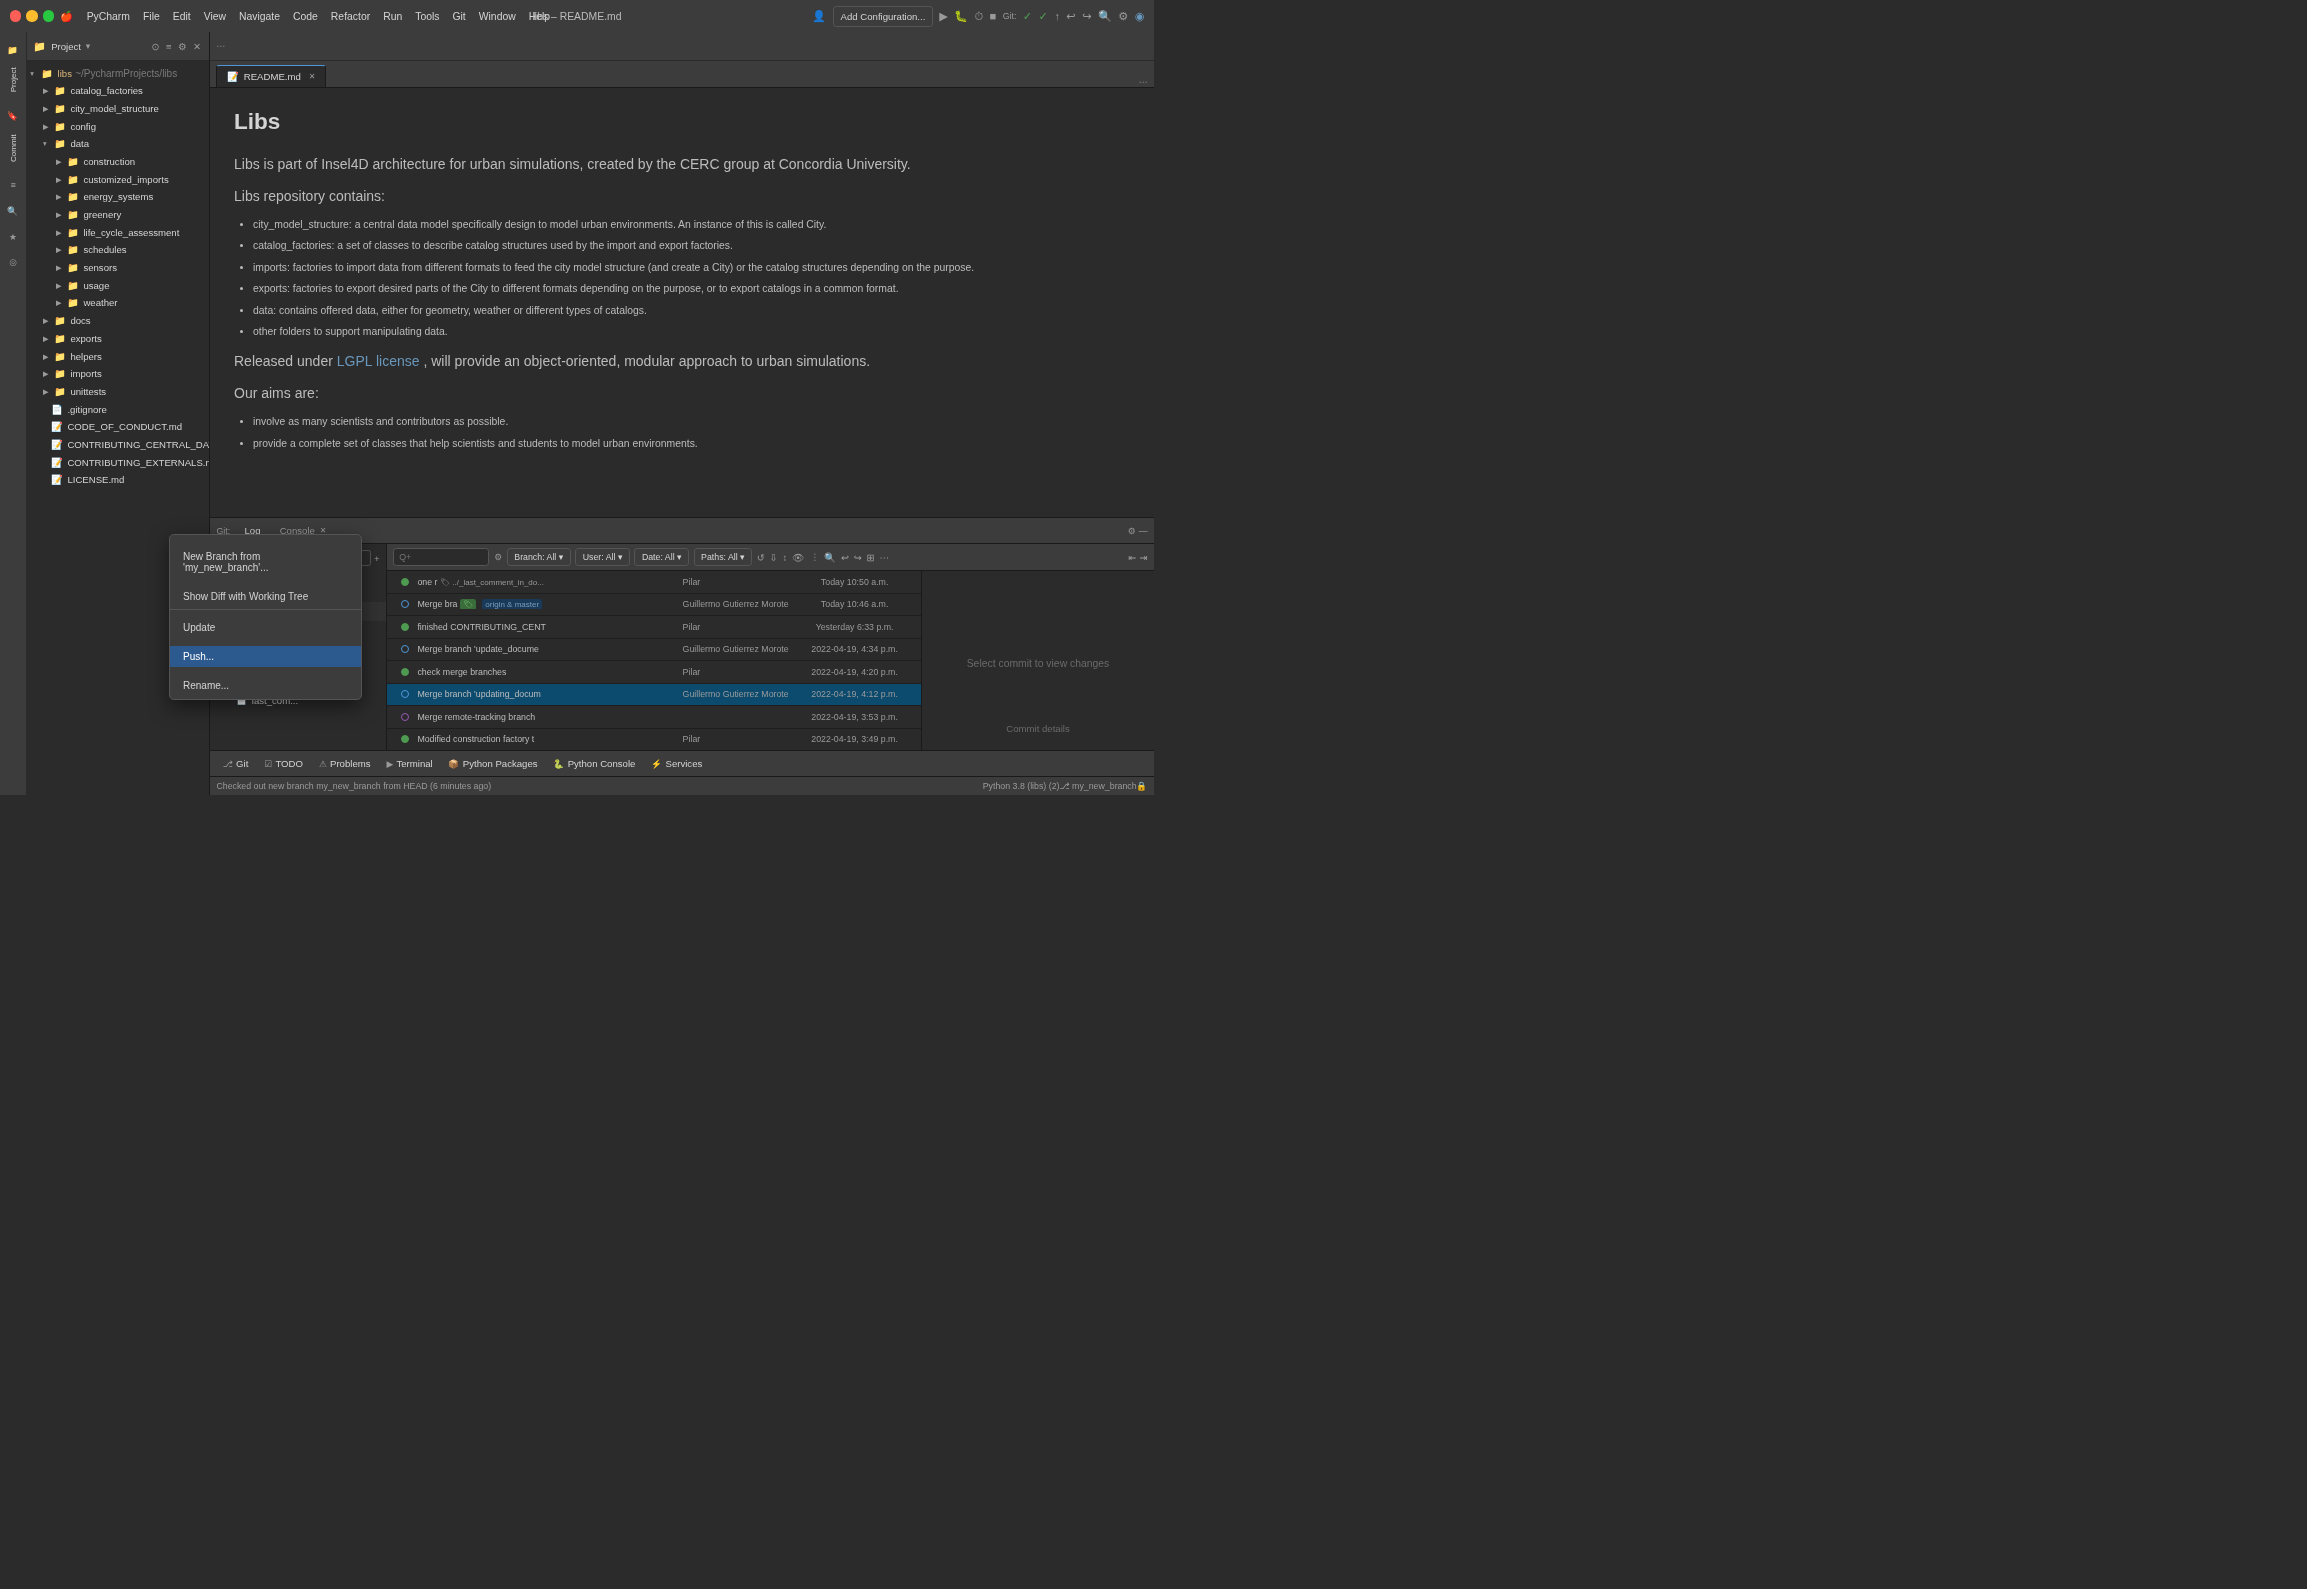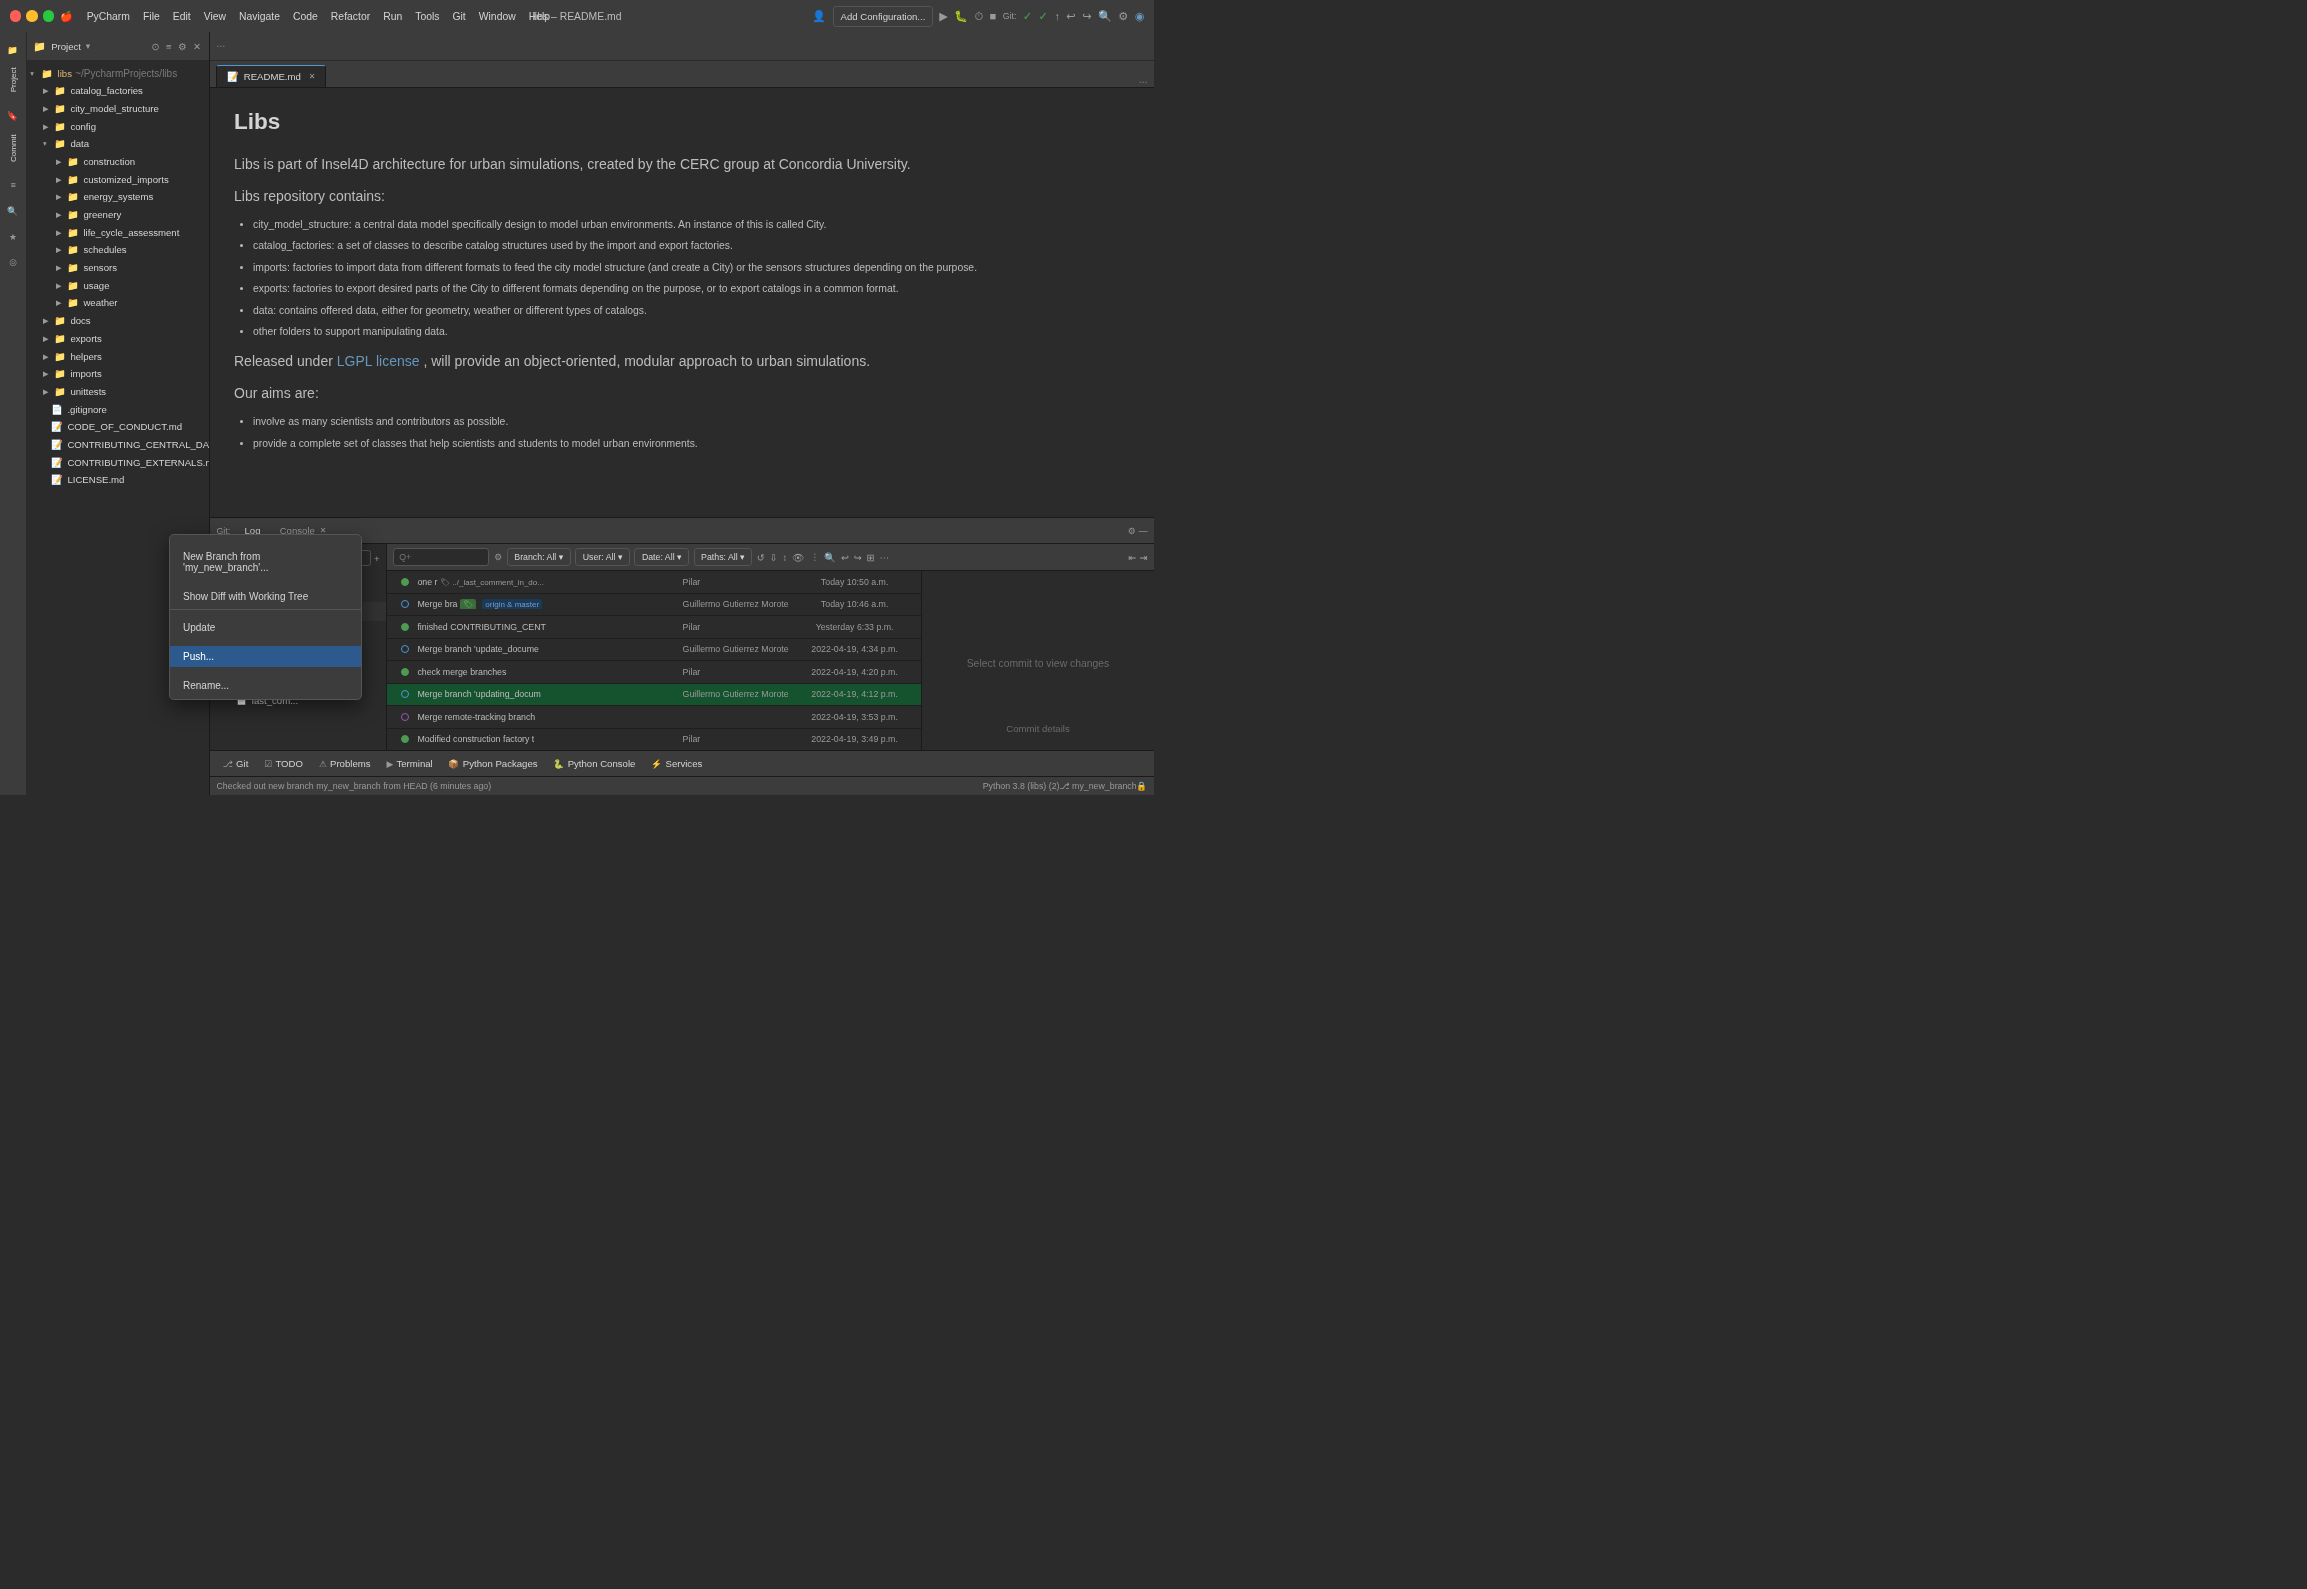--- a/index.html
+++ b/index.html
@@ -667,21 +667,21 @@
         </div>
       </div>
 
       <div class="editor-content">
         <h1 class="md-h1">Libs</h1>
         <p class="md-p">Libs is part of Insel4D architecture for urban simulations, created by the CERC group at Concordia University.</p>
         <p class="md-p">Libs repository contains:</p>
         <ul class="md-ul">
           <li class="md-li">city_model_structure: a central data model specifically design to model urban environments. An instance of this is called City.</li>
           <li class="md-li">catalog_factories: a set of classes to describe catalog structures used by the import and export factories.</li>
-          <li class="md-li">imports: factories to import data from different formats to feed the city model structure (and create a City) or the sensors structures depending on the purpose.</li>
+          <li class="md-li">imports: factories to import data from different formats to feed the city model structure (and create a City) or the catalog structures depending on the purpose.</li>
           <li class="md-li">exports: factories to export desired parts of the City to different formats depending on the purpose, or to export catalogs in a common format.</li>
           <li class="md-li">data: contains offered data, either for geometry, weather or different types of catalogs.</li>
           <li class="md-li">other folders to support manipulating data.</li>
         </ul>
         <p class="md-p">
           <span>Released under </span>
           <a class="md-link">LGPL license</a>
           <span>, will provide an object-oriented, modular approach to urban simulations.</span>
         </p>
         <p class="md-p">Our aims are:</p>
@@ -841,21 +841,21 @@
 
                 <div class="commit-row">
                   <div class="commit-graph">
                     <div class="commit-dot dot-green"></div>
                   </div>
                   <div class="commit-msg">check merge branches</div>
                   <div class="commit-author">Pilar</div>
                   <div class="commit-date">2022-04-19, 4:20 p.m.</div>
                 </div>
 
-                <div class="commit-row" style="background:#14532d;">
+                <div class="commit-row" style="background:#0c4a6e;">
                   <div class="commit-graph">
                     <div class="commit-dot dot-blue"></div>
                   </div>
                   <div class="commit-msg">Merge branch 'updating_docum</div>
                   <div class="commit-author">Guillermo Gutierrez Morote</div>
                   <div class="commit-date">2022-04-19, 4:12 p.m.</div>
                 </div>
 
                 <div class="commit-row">
                   <div class="commit-graph">

